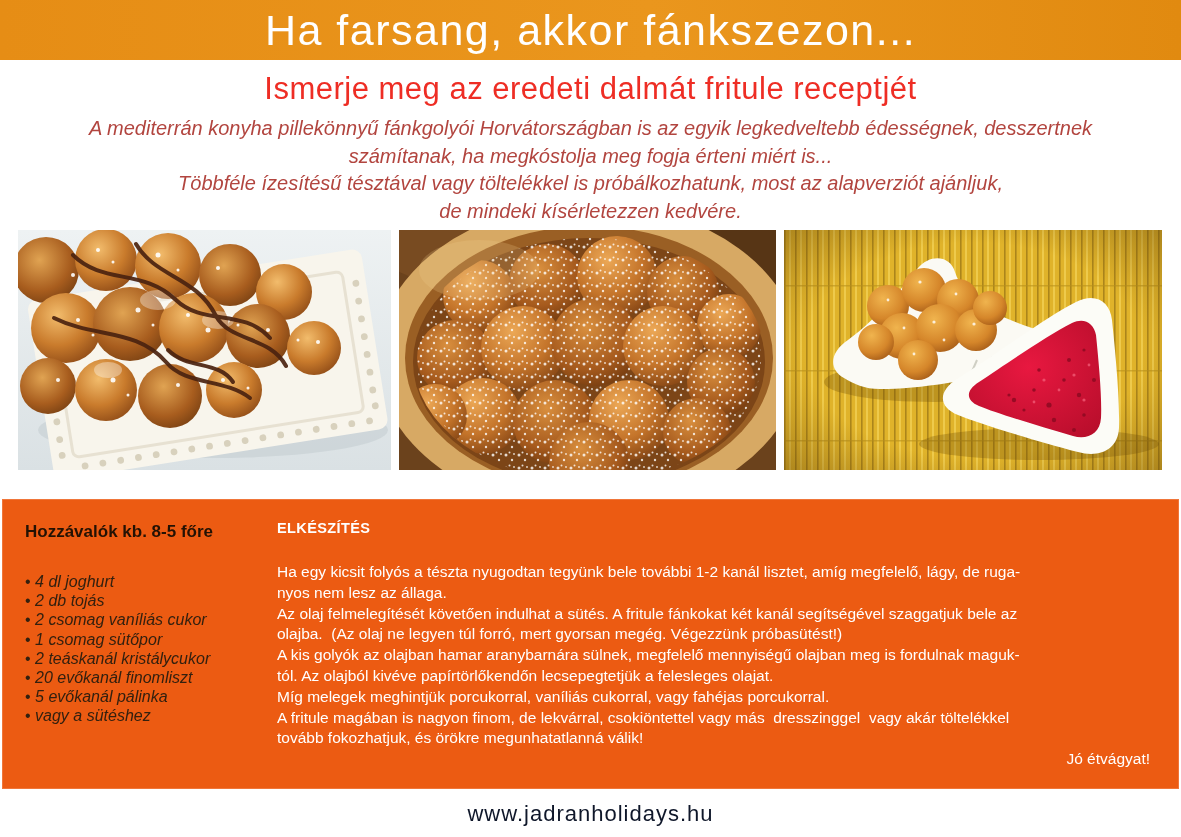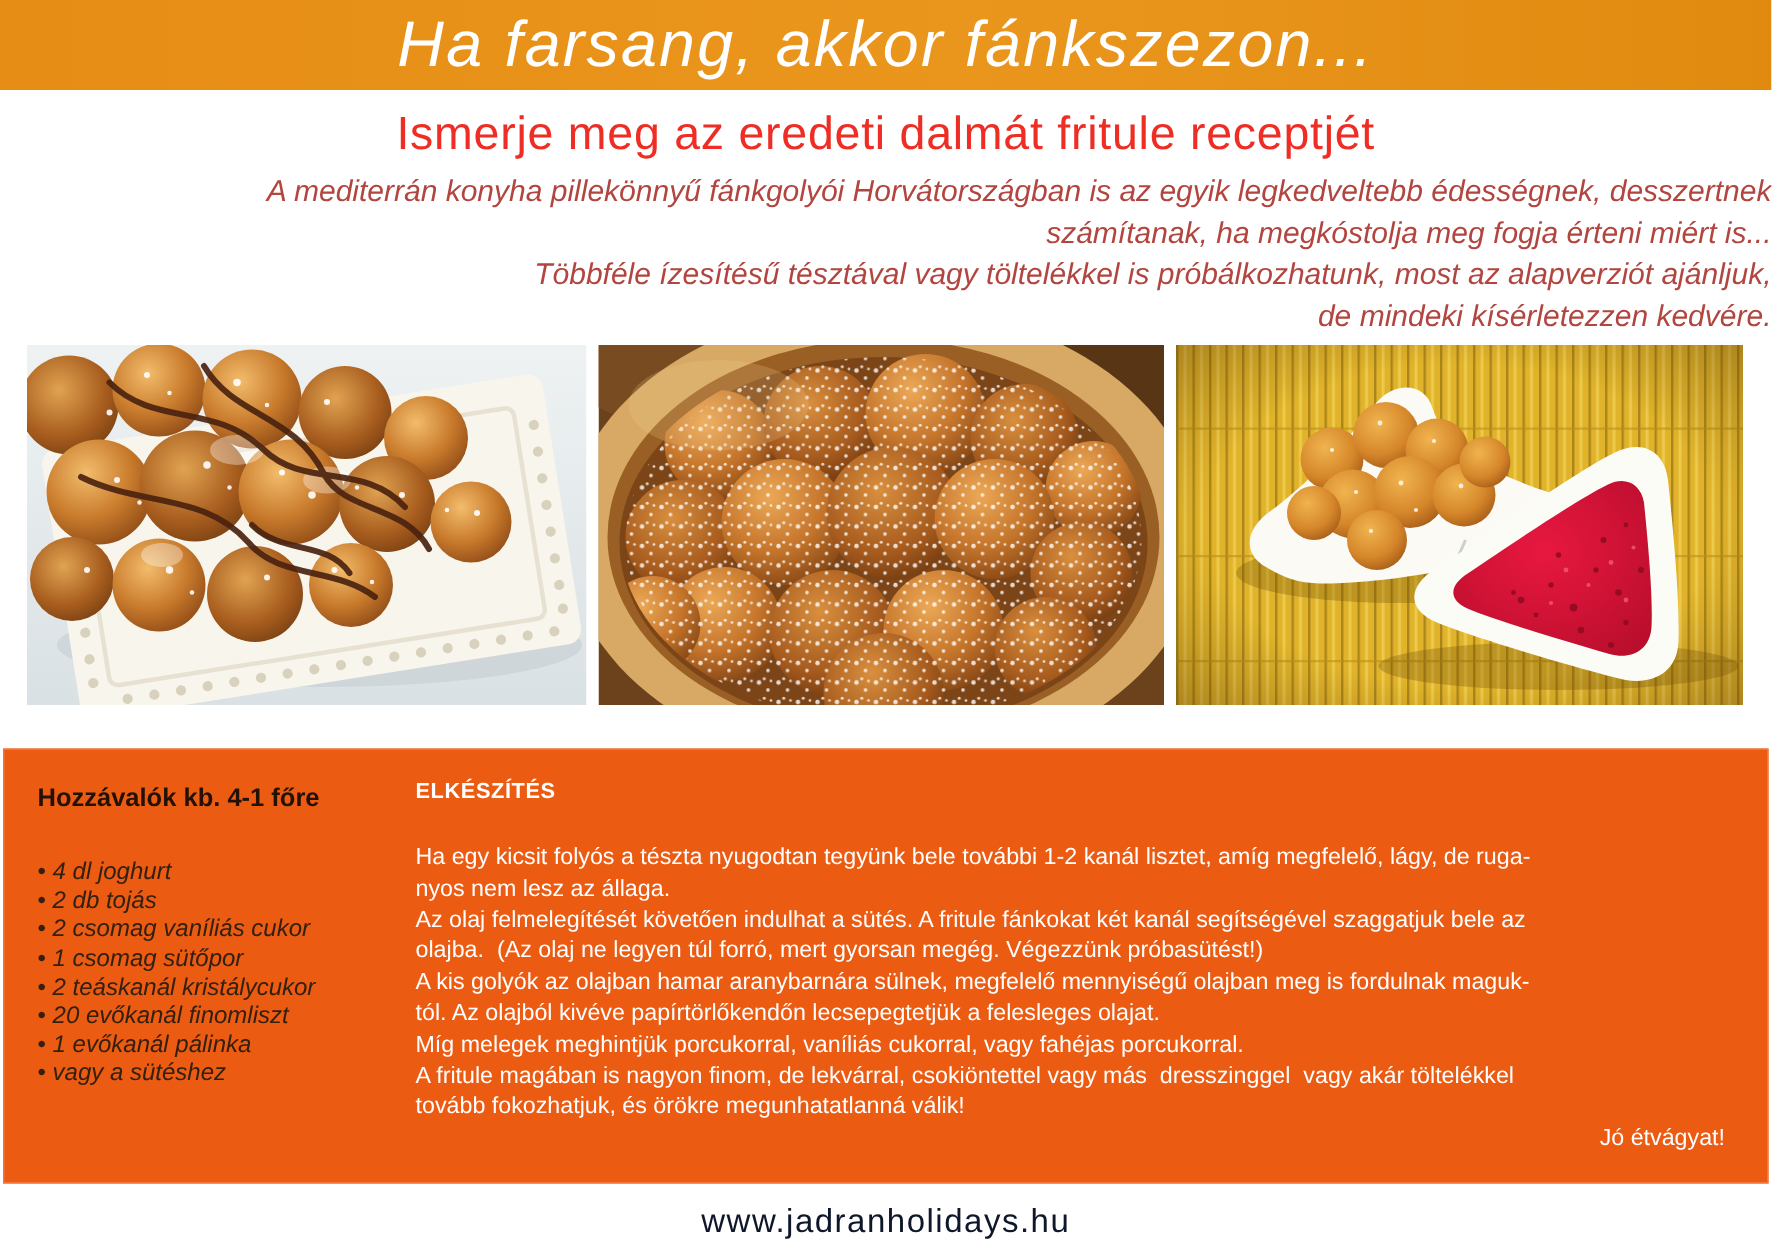--- a/index.html
+++ b/index.html
@@ -6,33 +6,33 @@
   body{
     width:1181px;height:837px;overflow:hidden;background:#ffffff;
     font-family:"Liberation Sans", sans-serif;position:relative;
   }
   
   .banner{
     height:60px;background:linear-gradient(90deg,#e68d15,#ea961d 55%,#e18a10);
     display:flex;align-items:center;justify-content:center;
   }
   .banner-title{
-    color:#ffffff;font-style:italic;font-weight:400;
+    color:#ffffff;font-weight:400;
     font-size:43px;letter-spacing:1.5px;white-space:nowrap;
   }
   
   .page-heading{
     margin:11px 0 0 0;text-align:center;color:#ee2d24;
     font-size:31px;font-weight:400;letter-spacing:0.5px;
   }
   .intro{
     margin-top:8px;text-align:center;color:#b2453f;
     font-style:italic;font-size:20px;line-height:27.5px;
   }
-  .intro-line{white-space:nowrap;text-align:right;}
+  .intro-line{white-space:nowrap;}
   
   .photos{margin:5px 18px 0 18px;display:flex;gap:8px;}
   .photo{display:block;height:240px;}
   
   .panel{
     margin:29px 2px 0 2px;height:290px;box-sizing:border-box;
     background:#ec5b12;border:1px solid #f0763a;display:flex;
   }
   .ingredients{width:252px;padding:22px 0 0 22px;flex:0 0 auto;}
   .ing-heading{
@@ -304,29 +304,29 @@
       <circle cx="250" cy="172" r="1.4"></circle>
         <circle cx="300" cy="170" r="1.6"></circle>
         <circle cx="305" cy="135" r="1.4"></circle>
     </g>
   </svg>
 </div>
 
 <div class="panel">
 
   <div class="ingredients">
-    <h2 class="ing-heading">Hozzávalók kb. 4-1 főre</h2>
+    <h2 class="ing-heading">Hozzávalók kb. 8-5 főre</h2>
     <ul class="ing-list">
       <li>4 dl joghurt</li>
       <li>2 db tojás</li>
       <li>2 csomag vaníliás cukor</li>
       <li>1 csomag sütőpor</li>
       <li>2 teáskanál kristálycukor</li>
       <li>20 evőkanál finomliszt</li>
-      <li>1 evőkanál pálinka</li>
+      <li>5 evőkanál pálinka</li>
       <li>vagy a sütéshez</li>
     </ul>
   </div>
 
   <div class="instructions">
     <h2 class="inst-heading">ELKÉSZÍTÉS</h2>
     <div class="inst-line">Ha egy kicsit folyós a tészta nyugodtan tegyünk bele további 1-2 kanál lisztet, amíg megfelelő, lágy, de ruga-</div>
     <div class="inst-line">nyos nem lesz az állaga.</div>
     <div class="inst-line">Az olaj felmelegítését követően indulhat a sütés. A fritule fánkokat két kanál segítségével szaggatjuk bele az</div>
     <div class="inst-line">olajba.  (Az olaj ne legyen túl forró, mert gyorsan megég. Végezzünk próbasütést!)</div>

